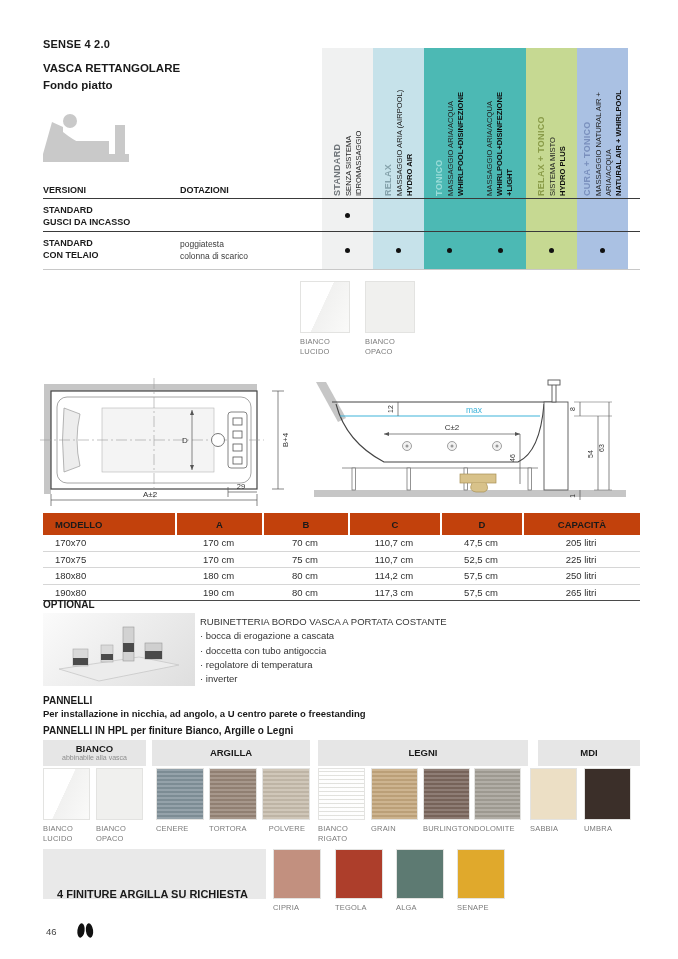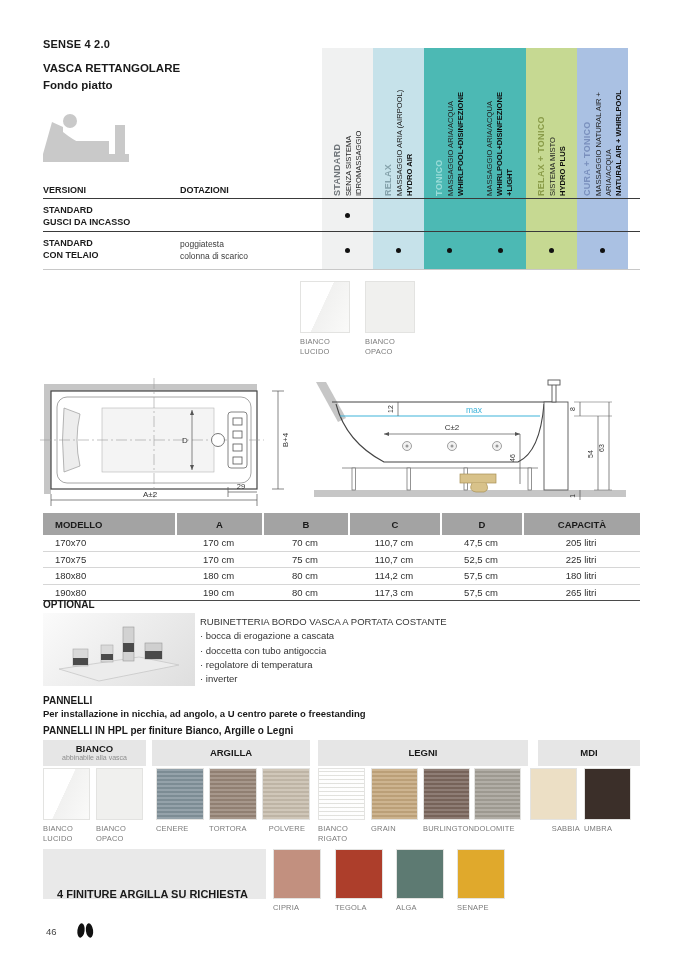--- a/index.html
+++ b/index.html
@@ -27,21 +27,21 @@
   .seclabel{font-size:9px;font-weight:bold;}
   
   .sw{position:absolute;box-sizing:border-box;border:1px solid #e3e3e1;}
   .sw.gloss{background:linear-gradient(115deg,#ffffff 46%,#f1f1f0 46.5%,#fafaf9);}
   .sw.tex-h{background-image:repeating-linear-gradient(0deg,rgba(255,255,255,.14) 0 2px,rgba(0,0,0,.05) 2px 4px);}
   .sw.rigato{background-image:repeating-linear-gradient(0deg,rgba(255,255,255,.9) 0 3px,rgba(210,210,205,.55) 3px 4px);}
   .swlab{position:absolute;font-size:7.5px;color:#7a7a7a;line-height:1.3;letter-spacing:.2px;}
   
   .tbl{position:absolute;left:43px;top:513px;width:597px;font-size:9.5px;}
   .thead{display:flex;height:22px;}
-  .thead .cell{background:#a3a3a3;font-weight:bold;display:flex;align-items:center;justify-content:center;}
+  .thead .cell{background:#c2410c;font-weight:bold;display:flex;align-items:center;justify-content:center;}
   .thead .cell+ .cell{border-left:2px solid #fff;box-sizing:border-box;}
   .trow{display:flex;height:15.5px;border-bottom:1px solid #d6d6d6;color:#2e2e2e;}
   .trow:last-child{border-bottom:1.5px solid #4a4a4a;}
   .trow .cell{display:flex;align-items:center;justify-content:center;}
   .c0{width:132px;justify-content:flex-start !important;padding-left:12px;box-sizing:border-box;}
   .c1{width:87px;}.c2{width:86px;}.c3{width:92px;}.c4{width:82px;}.c5{width:118px;}
   
   .gbox{position:absolute;top:740px;height:26px;background:#e6e6e6;display:flex;flex-direction:column;
         align-items:center;justify-content:center;}
   .gname{font-size:9.5px;font-weight:bold;line-height:1.1;}
@@ -263,21 +263,21 @@
       <div class="cell c3">110,7 cm</div>
       <div class="cell c4">52,5 cm</div>
       <div class="cell c5">225 litri</div>
     </div>
     <div class="trow">
       <div class="cell c0">180x80</div>
       <div class="cell c1">180 cm</div>
       <div class="cell c2">80 cm</div>
       <div class="cell c3">114,2 cm</div>
       <div class="cell c4">57,5 cm</div>
-      <div class="cell c5">180 litri</div>
+      <div class="cell c5">250 litri</div>
     </div>
     <div class="trow">
       <div class="cell c0">190x80</div>
       <div class="cell c1">190 cm</div>
       <div class="cell c2">80 cm</div>
       <div class="cell c3">117,3 cm</div>
       <div class="cell c4">57,5 cm</div>
       <div class="cell c5">265 litri</div>
     </div>
   </div>
@@ -336,21 +336,21 @@
 
   <div class="swlab" style="left:43px;top:824px;width:46px;">BIANCO LUCIDO</div>
   <div class="swlab" style="left:96px;top:824px;width:46px;">BIANCO OPACO</div>
   <div class="swlab" style="left:156px;top:824px;width:50px;">CENERE</div>
   <div class="swlab" style="left:209px;top:824px;width:50px;">TORTORA</div>
   <div class="swlab" style="left:262px;top:824px;width:50px;text-align:center;">POLVERE</div>
   <div class="swlab" style="left:318px;top:824px;width:46px;">BIANCO RIGATO</div>
   <div class="swlab" style="left:371px;top:824px;width:50px;">GRAIN</div>
   <div class="swlab" style="left:423px;top:824px;width:54px;">BURLINGTON</div>
   <div class="swlab" style="left:474px;top:824px;width:52px;">DOLOMITE</div>
-  <div class="swlab" style="left:530px;top:824px;width:50px;text-align:right;">SABBIA</div>
+  <div class="swlab" style="left:530px;top:824px;width:50px;">SABBIA</div>
   <div class="swlab" style="left:584px;top:824px;width:50px;">UMBRA</div>
 
   <div class="abs" style="left:43px;top:849px;width:223px;height:50px;background:#e9e9e9;display:flex;align-items:center;">
     <span style="font-size:11px;font-weight:bold;padding-left:14px;margin-top:40px;">4 FINITURE ARGILLA SU RICHIESTA</span>
   </div>
   <div class="sw" style="left: 273px; top: 849px; width: 48px; height: 50px; background-color: rgb(194, 144, 127);"></div>
   <div class="sw" style="left: 335px; top: 849px; width: 48px; height: 50px; background-color: rgb(173, 62, 43);"></div>
   <div class="sw" style="left: 396px; top: 849px; width: 48px; height: 50px; background-color: rgb(93, 122, 114);"></div>
   <div class="sw" style="left: 457px; top: 849px; width: 48px; height: 50px; background-color: rgb(224, 169, 44);"></div>
   <div class="swlab" style="left:273px;top:903px;width:52px;">CIPRIA</div>

